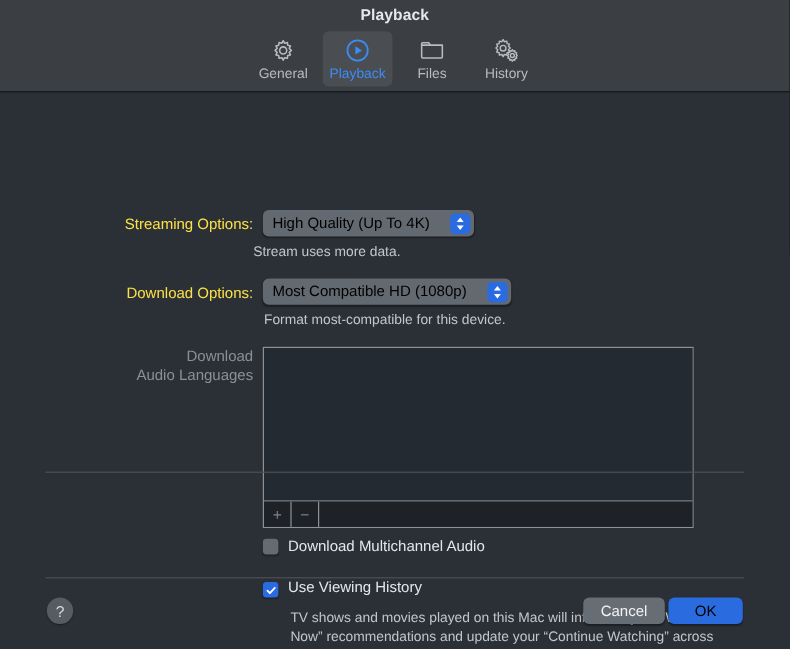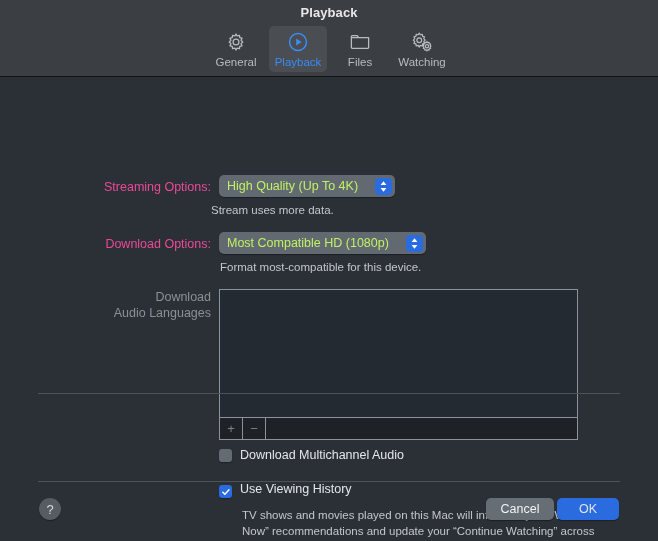--- a/index.html
+++ b/index.html
@@ -86,41 +86,41 @@
     left: 0; top: 78px;
     width: 658px;
     height: 463px;
     background: #2b3036;
   }
 
   .row-label {
     position: absolute;
     text-align: right;
     font-size: 12.5px;
-    color: #ec4899;
+    color: #fde047;
     line-height: 16px;
   }
   .row-label.dim {
     color: #8b9097;
   }
 
   
   .popup-btn {
     position: absolute;
     height: 22px;
     background: #636970;
     border-radius: 5px;
     box-shadow: 0 1px 1px rgba(0,0,0,.35);
     display: flex;
     align-items: center;
     cursor: default;
   }
   .popup-btn .popup-text {
     font-size: 12.5px;
-    color: #bef264;
+    color: #000000;
     padding-left: 8px;
     padding-right: 6px;
     white-space: nowrap;
   }
   .popup-btn .popup-arrows {
     width: 17px;
     height: 17px;
     margin-right: 3px;
     margin-left: auto;
     border-radius: 4px;
@@ -257,21 +257,21 @@
   #cancel-button {
     left: 486px;
     width: 68px;
     background: #676d74;
     color: #f1f3f5;
   }
   #ok-button {
     left: 557px;
     width: 62px;
     background: #2a6ce0;
-    color: #e5e5e5;
+    color: #000000;
   }
 </style>
 </head>
 <body>
 
 <div id="window">
 
   <div id="titlebar">
     <div id="window-title">Playback</div>
 
@@ -309,21 +309,21 @@
 
       <div class="tab">
         <span class="tab-icon">
           <svg width="24" height="22" viewBox="0 0 26 24" fill="none" stroke="#b8bcc0" stroke-width="1.3">
             <circle cx="10" cy="10" r="2.6"></circle>
             <path d="M10 2.2 L11.1 4.1 L13.4 3.6 L13.6 5.8 L15.8 6.3 L14.9 8.3 L16.5 9.9 L14.9 11.5 L15.8 13.5 L13.6 14 L13.4 16.2 L11.1 15.7 L10 17.6 L8.9 15.7 L6.6 16.2 L6.4 14 L4.2 13.5 L5.1 11.5 L3.5 9.9 L5.1 8.3 L4.2 6.3 L6.4 5.8 L6.6 3.6 L8.9 4.1 Z" stroke-linejoin="round"></path>
             <circle cx="18.4" cy="16.6" r="1.8"></circle>
             <path d="M18.4 11.4 L19.2 12.7 L20.7 12.3 L20.9 13.8 L22.4 14.2 L21.8 15.5 L22.8 16.6 L21.8 17.7 L22.4 19 L20.9 19.4 L20.7 20.9 L19.2 20.5 L18.4 21.8 L17.6 20.5 L16.1 20.9 L15.9 19.4 L14.4 19 L15 17.7 L14 16.6 L15 15.5 L14.4 14.2 L15.9 13.8 L16.1 12.3 L17.6 12.7 Z" stroke-linejoin="round"></path>
           </svg>
         </span>
-        <span class="tab-label">Watching</span>
+        <span class="tab-label">History</span>
       </div>
 
     </div>
   </div>
 
   <div id="body">
 
     <div class="row-label" style="left:41px; top:101px; width:170px;">Streaming Options:</div>
 
     <div class="popup-btn" style="left:219px; top:97px; width:176px;">

